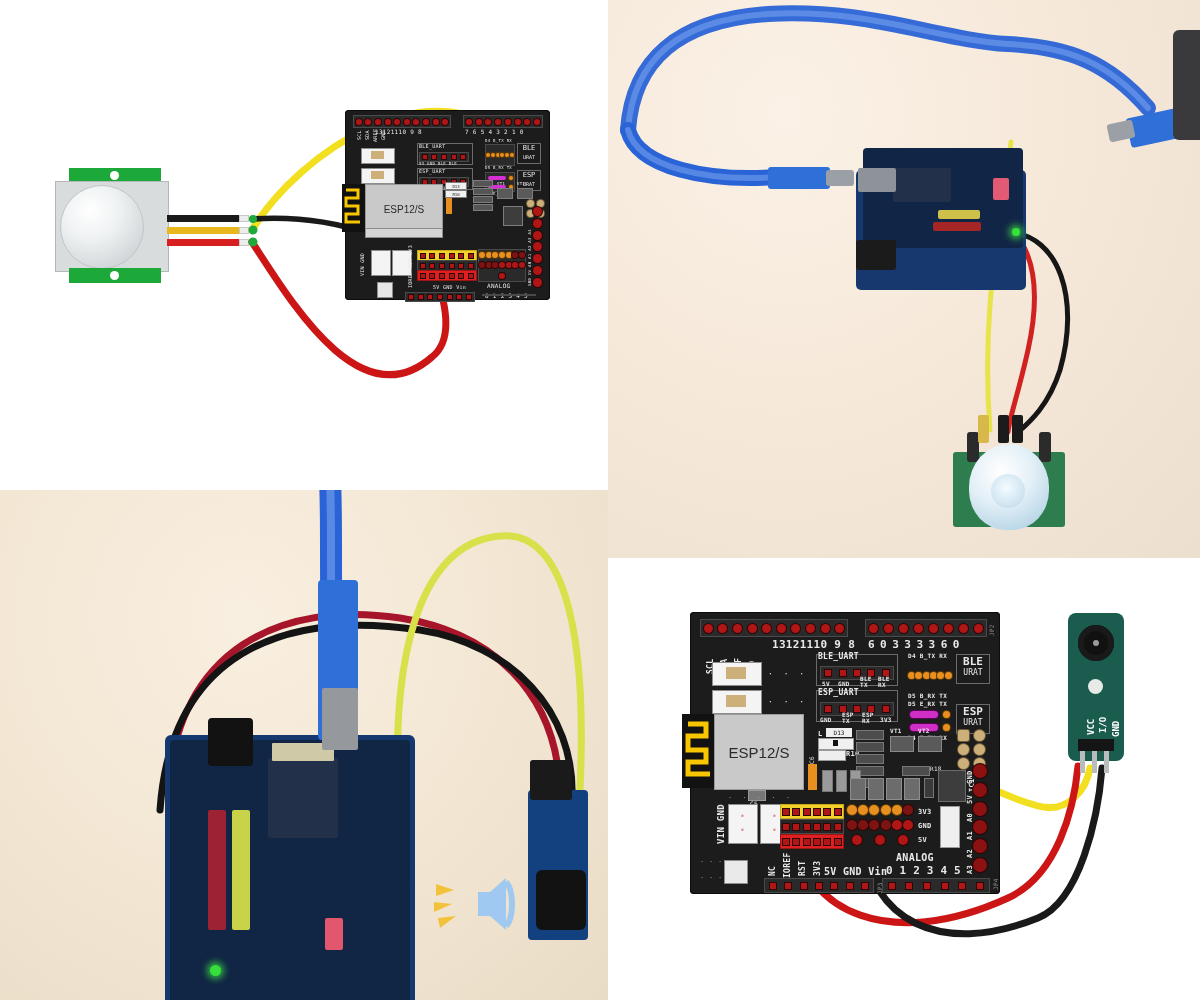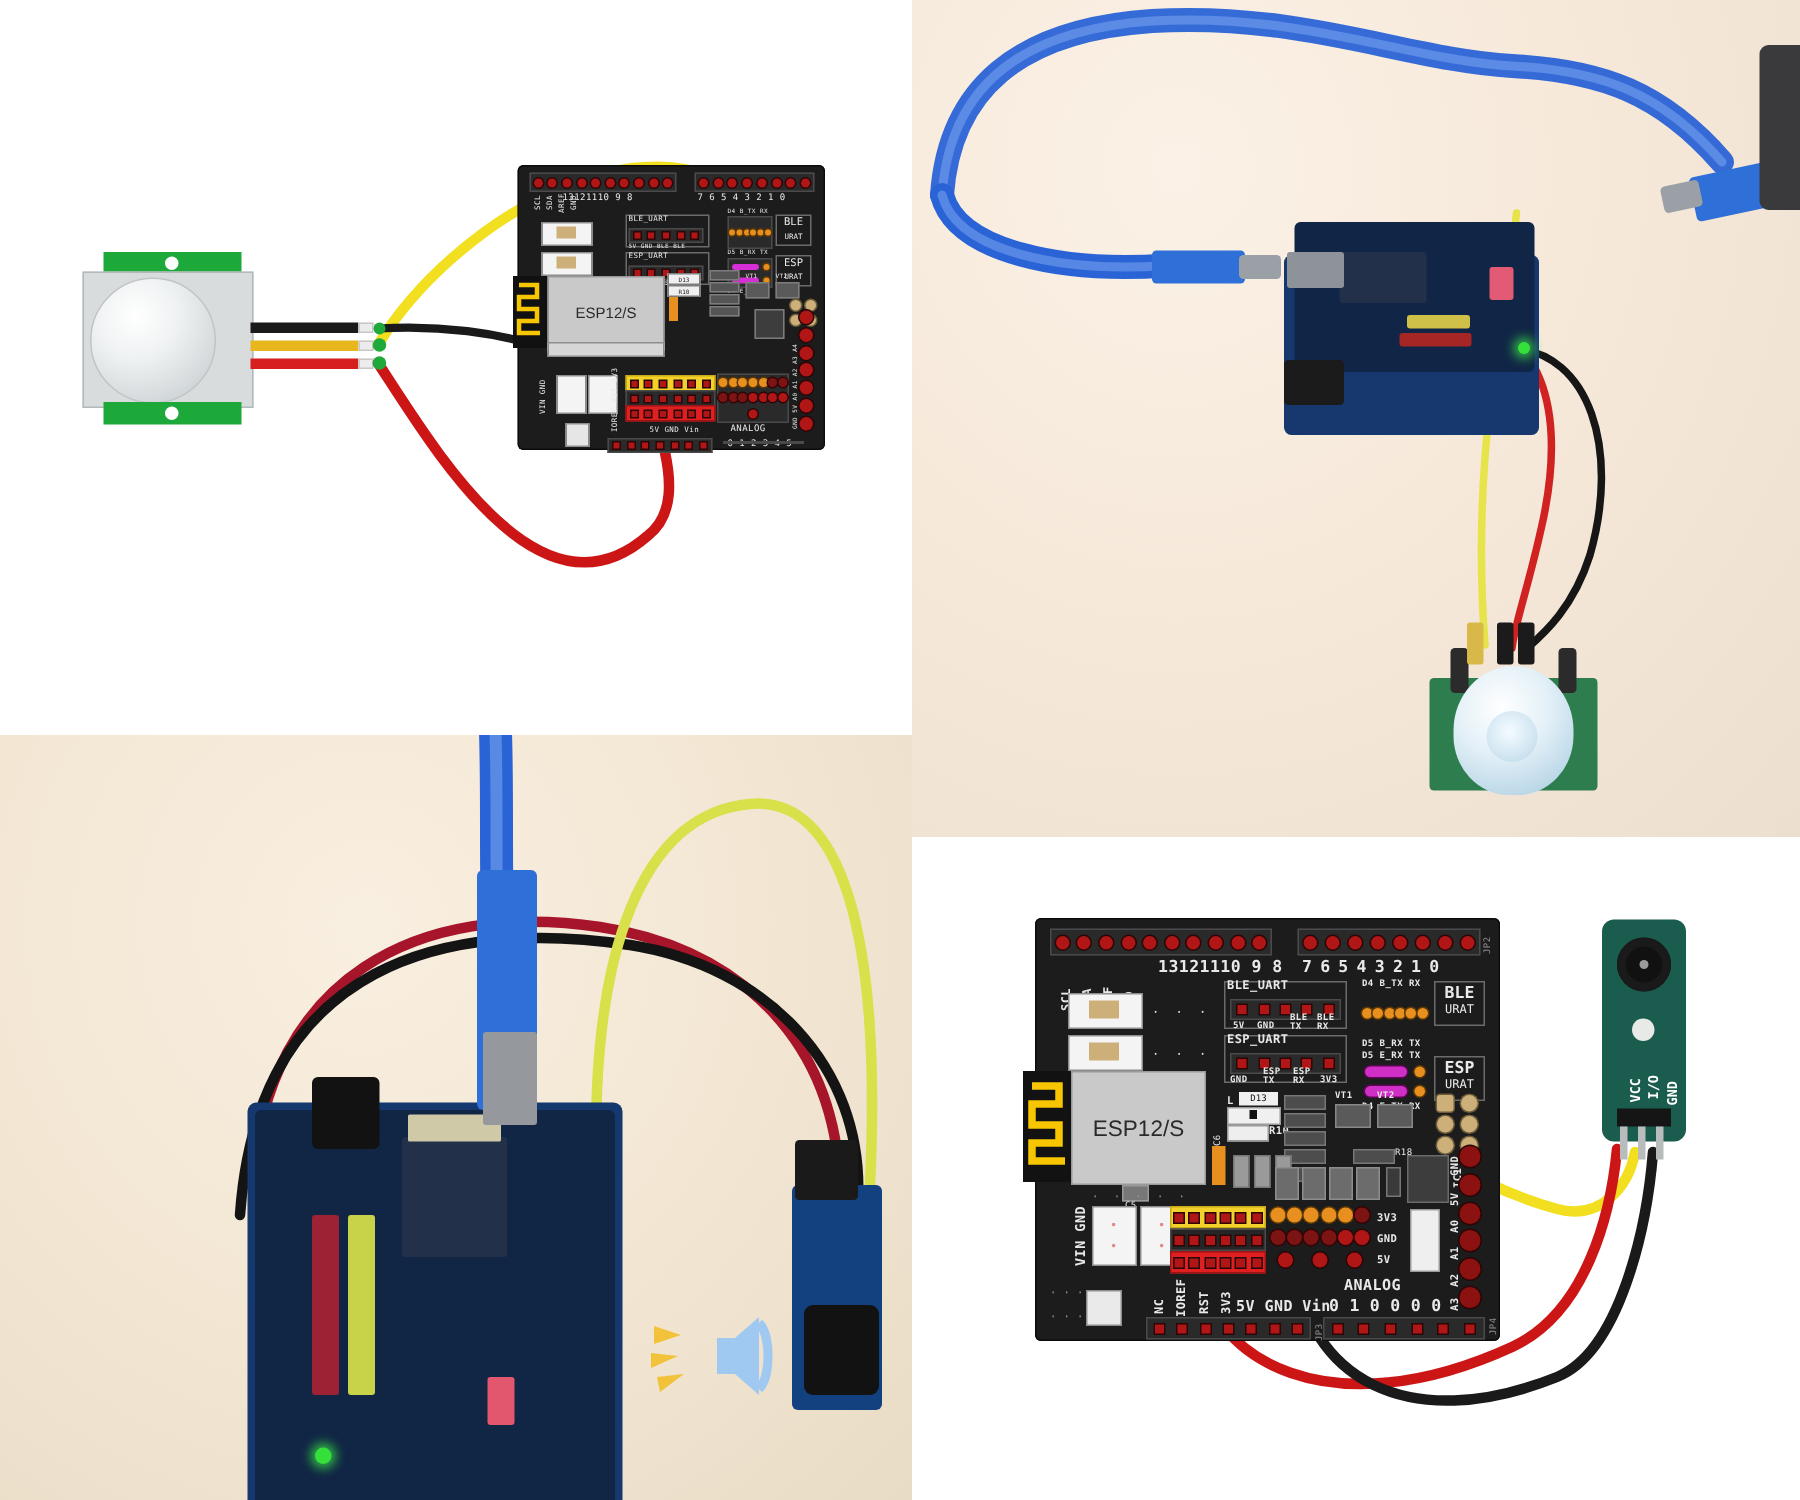--- a/index.html
+++ b/index.html
@@ -428,21 +428,21 @@
       <span class="pad" style="width:9px;height:9px;"></span>
           <span class="pad" style="width:9px;height:9px;"></span>
       <span class="pad" style="width:9px;height:9px;"></span>
           <span class="pad" style="width:9px;height:9px;"></span>
       <span class="pad" style="width:9px;height:9px;"></span>
           <span class="pad" style="width:9px;height:9px;"></span>
       <span class="pad" style="width:9px;height:9px;"></span>
           <span class="pad" style="width:9px;height:9px;"></span>
     </div>
     <div class="lbl" style="left:82px;top:26px;font-size:11px;font-weight:bold;">13121110 9 8</div>
-    <div class="lbl" style="left:178px;top:26px;font-size:11px;font-weight:bold;letter-spacing:5.5px;">76543210</div>
+    <div class="lbl" style="left:178px;top:26px;font-size:11px;font-weight:bold;letter-spacing:5.5px;">60333360</div>
     <div class="lbl v" style="left:16px;top:62px;font-size:8px;font-weight:bold;">SCL</div>
     <div class="lbl v" style="left:30px;top:62px;font-size:8px;font-weight:bold;">SDA</div>
     <div class="lbl v" style="left:44px;top:66px;font-size:8px;font-weight:bold;">AREF</div>
     <div class="lbl v" style="left:58px;top:64px;font-size:8px;font-weight:bold;">GND</div>
     <div class="lbl v" style="left:298px;top:24px;font-size:6px;color:#8d8d8d;">JP2</div>
 
     <div class="white-blk" style="left:22px;top:50px;width:48px;height:22px;"></div>
     <div class="white-blk" style="left:36px;top:55px;width:20px;height:12px;background:#cdb079;border:none;"></div>
     <div class="white-blk" style="left:22px;top:78px;width:48px;height:22px;"></div>
     <div class="white-blk" style="left:36px;top:83px;width:20px;height:12px;background:#cdb079;border:none;"></div>
@@ -623,21 +623,21 @@
       <span class="pad" style="width:14px;height:14px;background:#8c1111;"></span>
     </div>
     <div class="lbl v" style="left:276px;top:172px;font-size:7px;font-weight:bold;">GND</div>
     <div class="lbl v" style="left:276px;top:192px;font-size:7px;font-weight:bold;">5V</div>
     <div class="lbl v" style="left:276px;top:210px;font-size:7px;font-weight:bold;">A0</div>
     <div class="lbl v" style="left:276px;top:228px;font-size:7px;font-weight:bold;">A1</div>
     <div class="lbl v" style="left:276px;top:246px;font-size:7px;font-weight:bold;">A2</div>
     <div class="lbl v" style="left:276px;top:262px;font-size:7px;font-weight:bold;">A3</div>
 
     <div class="lbl" style="left:206px;top:240px;font-size:10px;font-weight:bold;">ANALOG</div>
-    <div class="lbl" style="left:196px;top:252px;font-size:11px;font-weight:bold;letter-spacing:7px;">010000</div>
+    <div class="lbl" style="left:196px;top:252px;font-size:11px;font-weight:bold;letter-spacing:7px;">012345</div>
     <div class="hdr" style="left:192px;top:266px;width:106px;height:13px;">
       <span class="sq" style="width:6px;height:6px;"></span>
           <span class="sq" style="width:6px;height:6px;"></span>
       <span class="sq" style="width:6px;height:6px;"></span>
           <span class="sq" style="width:6px;height:6px;"></span>
       <span class="sq" style="width:6px;height:6px;"></span>
           <span class="sq" style="width:6px;height:6px;"></span>
     </div>
     <div class="lbl v" style="left:302px;top:278px;font-size:6px;color:#8d8d8d;">JP4</div>
 

